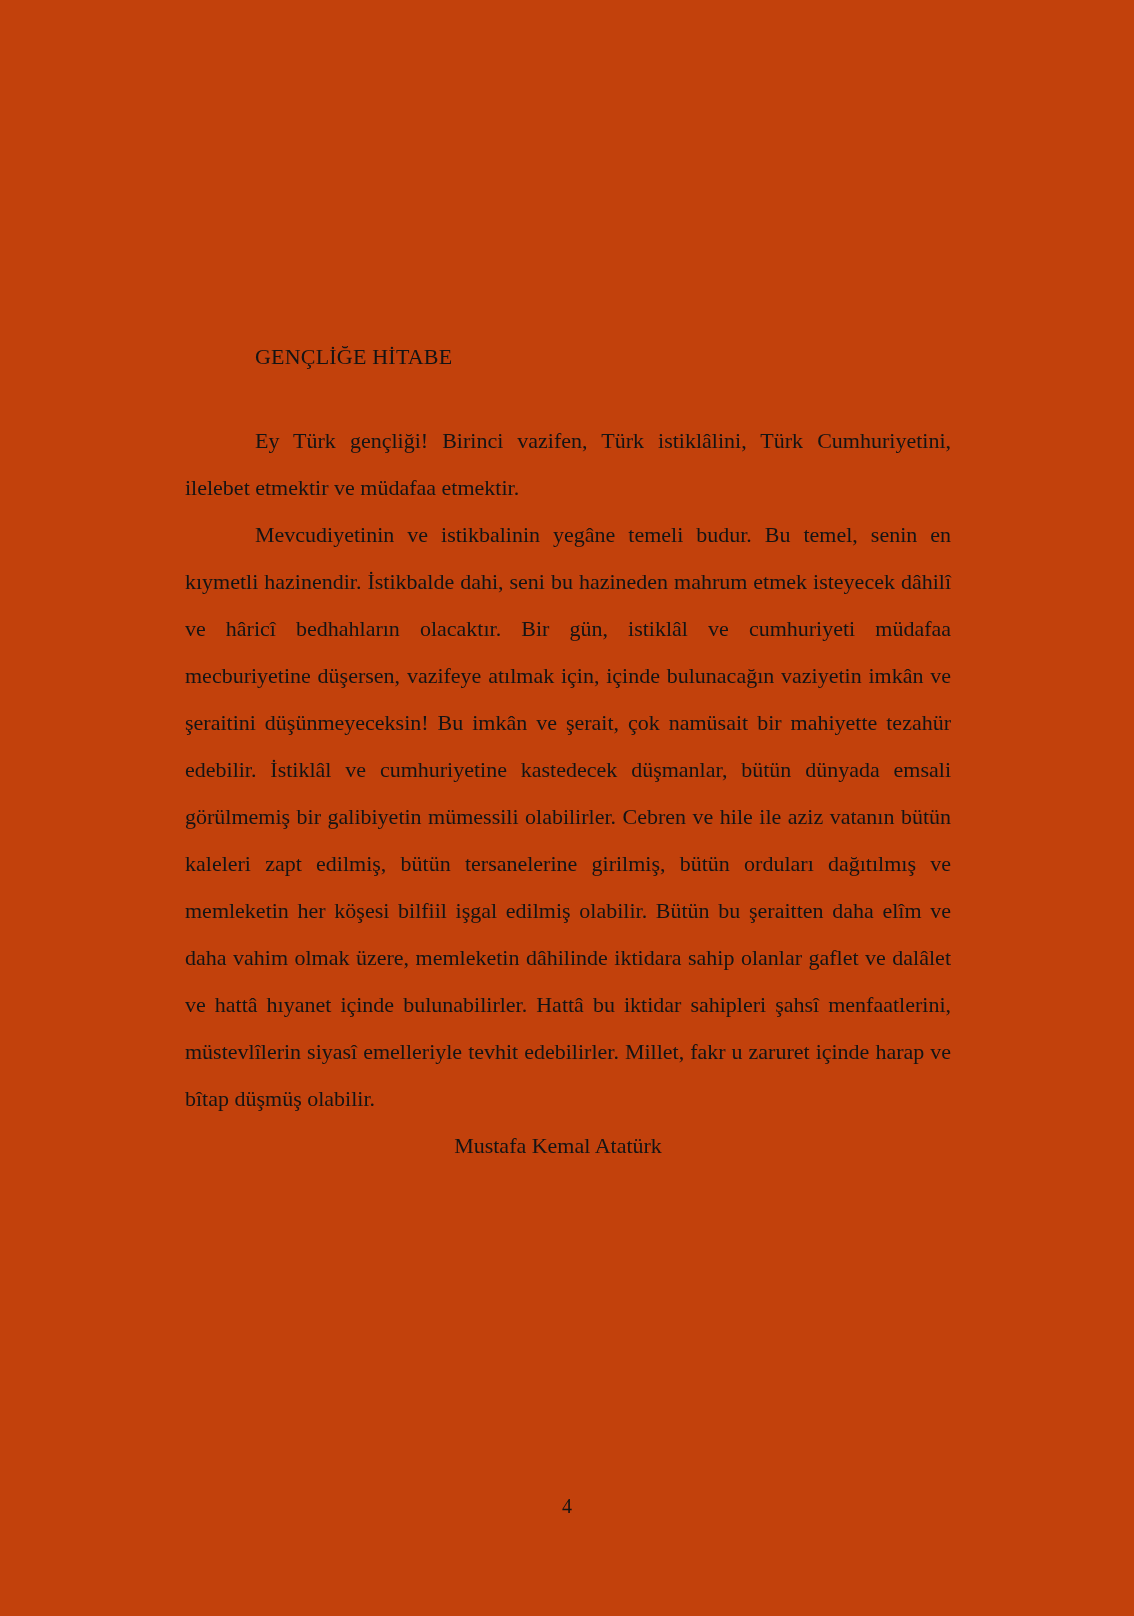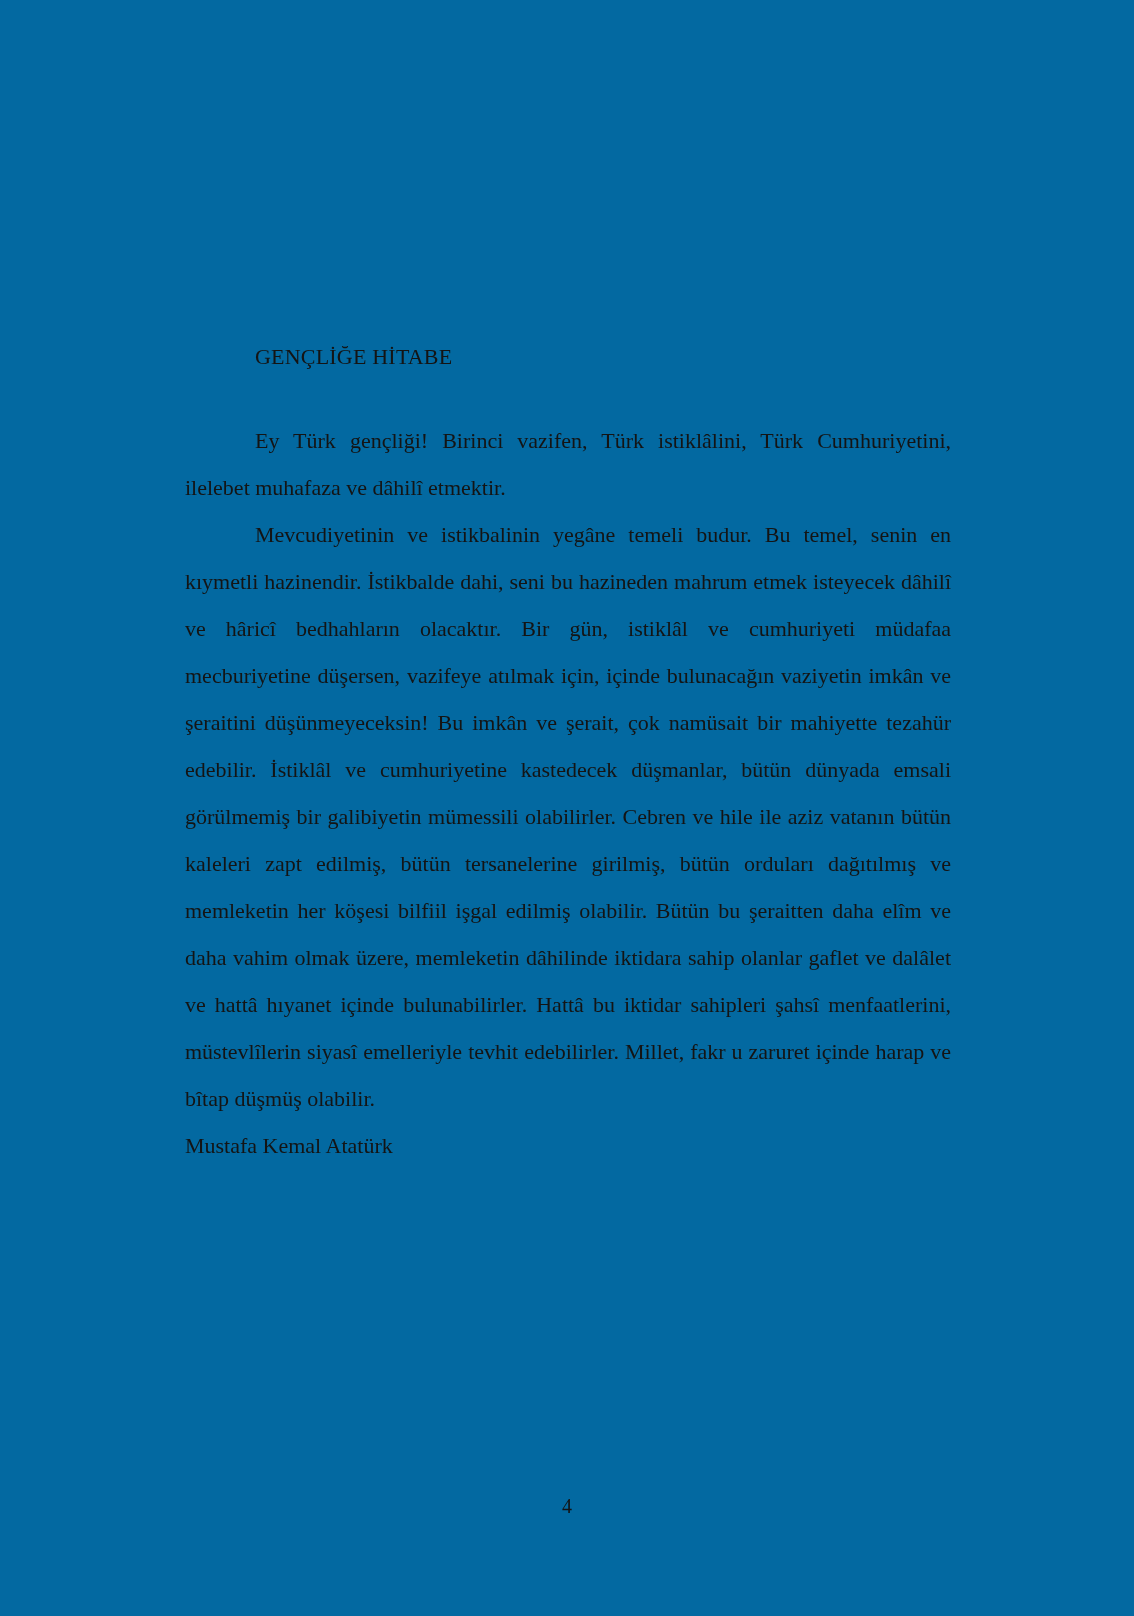--- a/index.html
+++ b/index.html
@@ -4,21 +4,21 @@
   <style>
     html, body {
       margin: 0;
       padding: 0;
       background: #ffffff;
     }
     .page {
       position: relative;
       width: 1134px;
       height: 1616px;
-      background: #0369a1;
+      background: #c2410c;
       font-family: "Liberation Serif", "DejaVu Serif", serif;
       color: #141414;
       overflow: hidden;
     }
     .content {
       position: absolute;
       left: 185px;
       top: 333px;
       width: 766px;
       font-size: 22px;
@@ -30,37 +30,37 @@
       margin: 0 0 37px 0;
       letter-spacing: 0.2px;
     }
     .para {
       margin: 0;
       text-indent: 70px;
     }
     .signature {
       margin: 0;
       text-indent: 0;
-      text-align: left;
+      text-align: center;
       padding-right: 20px;
     }
     .page-number {
       position: absolute;
       left: 0;
       bottom: 98px;
       width: 100%;
       text-align: center;
       font-size: 20px;
       color: #141414;
     }
   </style>
 </head>
 <body>
 
 <div class="page">
   <div class="content">
     <div class="title">GENÇLİĞE HİTABE</div>
-    <p class="para">Ey Türk gençliği! Birinci vazifen, Türk istiklâlini, Türk Cumhuriyetini, ilelebet muhafaza ve dâhilî etmektir.</p>
+    <p class="para">Ey Türk gençliği! Birinci vazifen, Türk istiklâlini, Türk Cumhuriyetini, ilelebet etmektir ve müdafaa etmektir.</p>
     <p class="para">Mevcudiyetinin ve istikbalinin yegâne temeli budur. Bu temel, senin en kıymetli hazinendir. İstikbalde dahi, seni bu hazineden mahrum etmek isteyecek dâhilî ve hâricî bedhahların olacaktır. Bir gün, istiklâl ve cumhuriyeti müdafaa mecburiyetine düşersen, vazifeye atılmak için, içinde bulunacağın vaziyetin imkân ve şeraitini düşünmeyeceksin! Bu imkân ve şerait, çok namüsait bir mahiyette tezahür edebilir. İstiklâl ve cumhuriyetine kastedecek düşmanlar, bütün dünyada emsali görülmemiş bir galibiyetin mümessili olabilirler. Cebren ve hile ile aziz vatanın bütün kaleleri zapt edilmiş, bütün tersanelerine girilmiş, bütün orduları dağıtılmış ve memleketin her köşesi bilfiil işgal edilmiş olabilir. Bütün bu şeraitten daha elîm ve daha vahim olmak üzere, memleketin dâhilinde iktidara sahip olanlar gaflet ve dalâlet ve hattâ hıyanet içinde bulunabilirler. Hattâ bu iktidar sahipleri şahsî menfaatlerini, müstevlîlerin siyasî emelleriyle tevhit edebilirler. Millet, fakr u zaruret içinde harap ve bîtap düşmüş olabilir.</p>
     <p class="signature">Mustafa Kemal Atatürk</p>
   </div>
   <div class="page-number">4</div>
 </div>
 
 </body></html>

